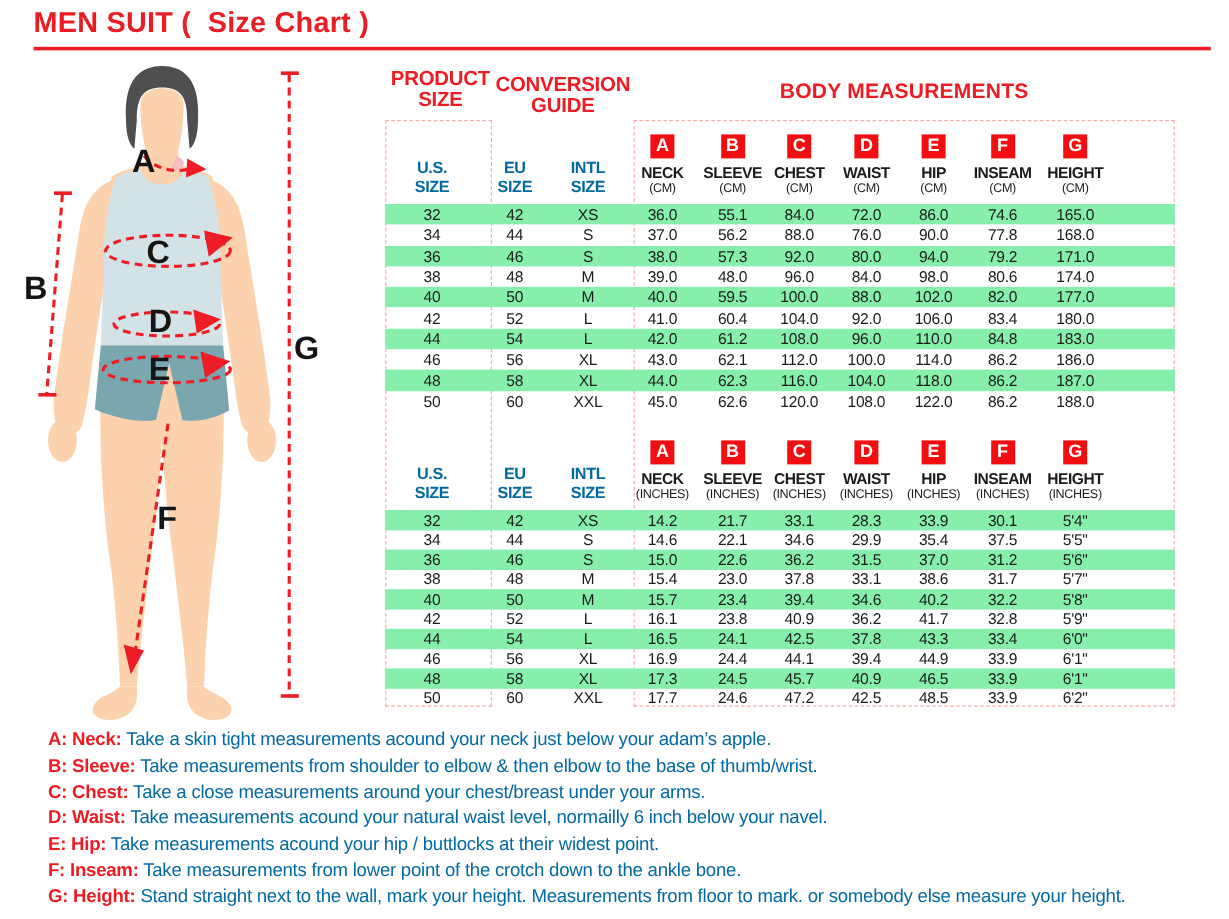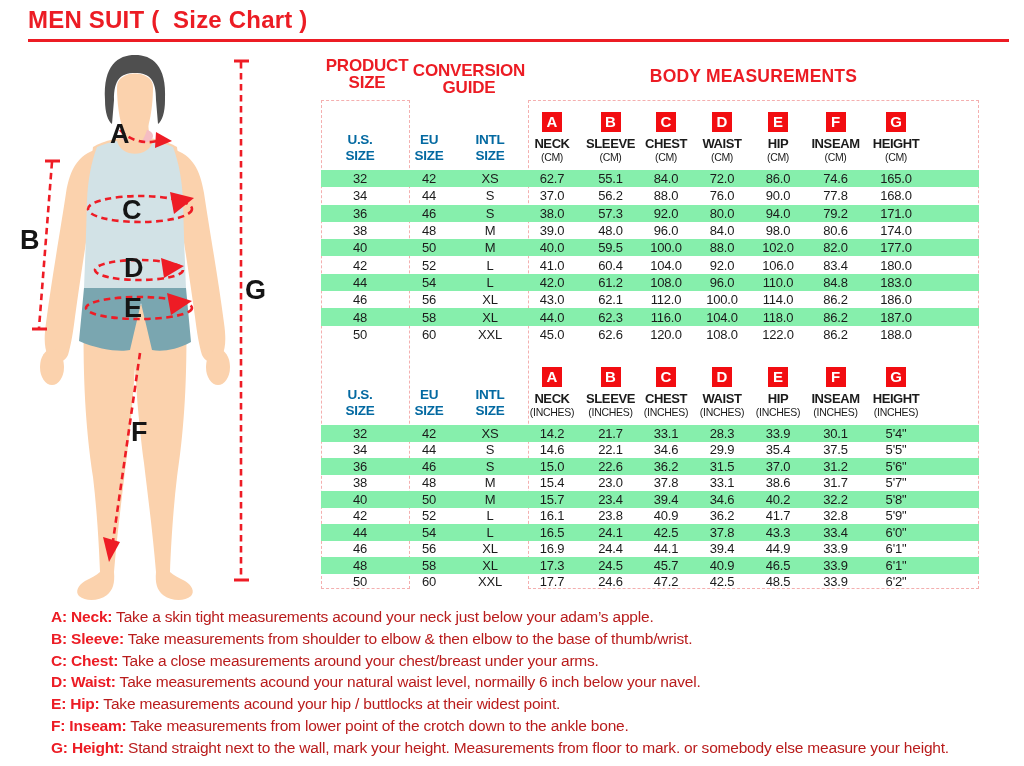--- a/index.html
+++ b/index.html
@@ -51,22 +51,22 @@
   .mname{font-weight:bold;font-size:13px;line-height:15px;color:#1b1b1b;letter-spacing:-.4px;text-align:right;}
   .munit{font-size:10.5px;line-height:13px;color:#1b1b1b;letter-spacing:-.3px;}
   .drow{align-items:center;}
   .cm .drow{height:17.3px;}
   .inch .drow{height:16.5px;}
   .stripe{background:#86efac;}
   .dcell{font-size:13px;text-align:center;color:#1b1b1b;letter-spacing:-.2px;}
   
   .notes{position:absolute;left:40px;top:606px;width:975px;}
   .note{font-size:15.5px;line-height:21.8px;letter-spacing:-.2px;}
-  .note-label{color:#ec1c24;font-weight:bold;margin-left:11px;}
-  .note-text{color:#b91c1c;text-align:right;}
+  .note-label{color:#ec1c24;font-weight:bold;}
+  .note-text{color:#0369a1;text-align:right;}
 </style>
 </head>
 <body>
 
 <div class="canvas">
 
   <div class="page-title">MEN SUIT (  Size Chart )</div>
   <div class="title-rule"></div>
 
   <svg class="figure" viewBox="0 0 310 560">
@@ -173,21 +173,21 @@
             <div class="badge">G</div>
             <div class="mname">HEIGHT</div>
             <div class="munit">(CM)</div>
           </div>
           <div class="hcell"></div>
         </div>
         <div class="trow drow stripe">
           <div class="dcell">32</div>
           <div class="dcell">42</div>
           <div class="dcell">XS</div>
-          <div class="dcell">62.7</div>
+          <div class="dcell">36.0</div>
           <div class="dcell">55.1</div>
           <div class="dcell">84.0</div>
           <div class="dcell">72.0</div>
           <div class="dcell">86.0</div>
           <div class="dcell">74.6</div>
           <div class="dcell">165.0</div>
           <div class="dcell"></div>
         </div>
         <div class="trow drow">
           <div class="dcell">34</div>

